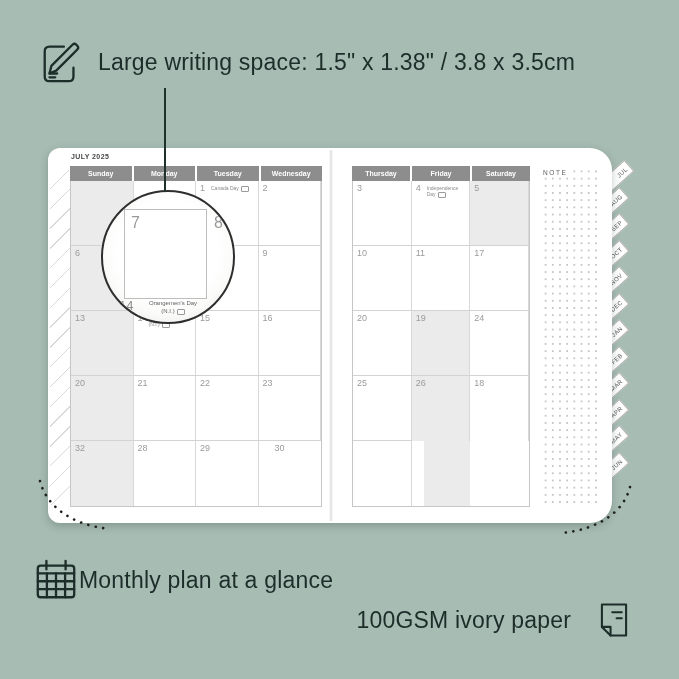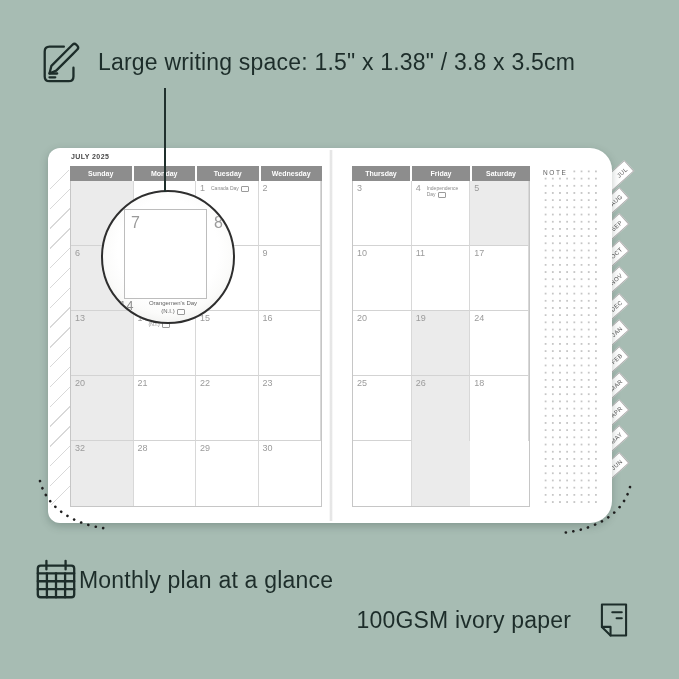--- a/index.html
+++ b/index.html
@@ -35,21 +35,21 @@
   #right-grid{left:352px;top:166px;width:178px;}
   .hrow{display:flex;height:15px;background:#8d8d8d;}
   .hcell{flex:1;color:#ffffff;font-size:7px;font-weight:700;text-align:center;
          line-height:15px;border-left:2px solid #fff;}
   .hcell:first-child{border-left:none;}
   .gbody{display:grid;grid-auto-rows:65px;border:1px solid #c6c6c6;border-top:none;}
   .cell{position:relative;background:#ffffff;border-right:1px solid #d8d8d8;
         border-bottom:1px solid #d3d3d3;}
   .cell.shaded{background:#ebebeb;}
   .gbody .cell:nth-last-child(-n+4){border-bottom:none;}
-  .cell:last-child{border-right:none;}
+  .cell:last-child{border-right:none;margin-left:12px;}
   .dnum{position:absolute;left:4px;top:2px;font-size:9px;color:#9b9b9b;}
   .holiday{position:absolute;left:15px;right:2px;top:4px;font-size:5px;line-height:1.25;
            color:#8a8a8a;}
   .flag{display:inline-block;width:6px;height:4px;border:1px solid #9a9a9a;
         border-radius:1px;margin-left:2px;vertical-align:middle;background:#fdfdfd;}
 
   
   #note-area{position:absolute;left:540px;top:166px;width:57px;height:340px;z-index:3;
              background-image:radial-gradient(circle,#c6c6c6 .8px,transparent .95px);
              background-size:7.2px 7.2px;background-position:2px 9px;}

